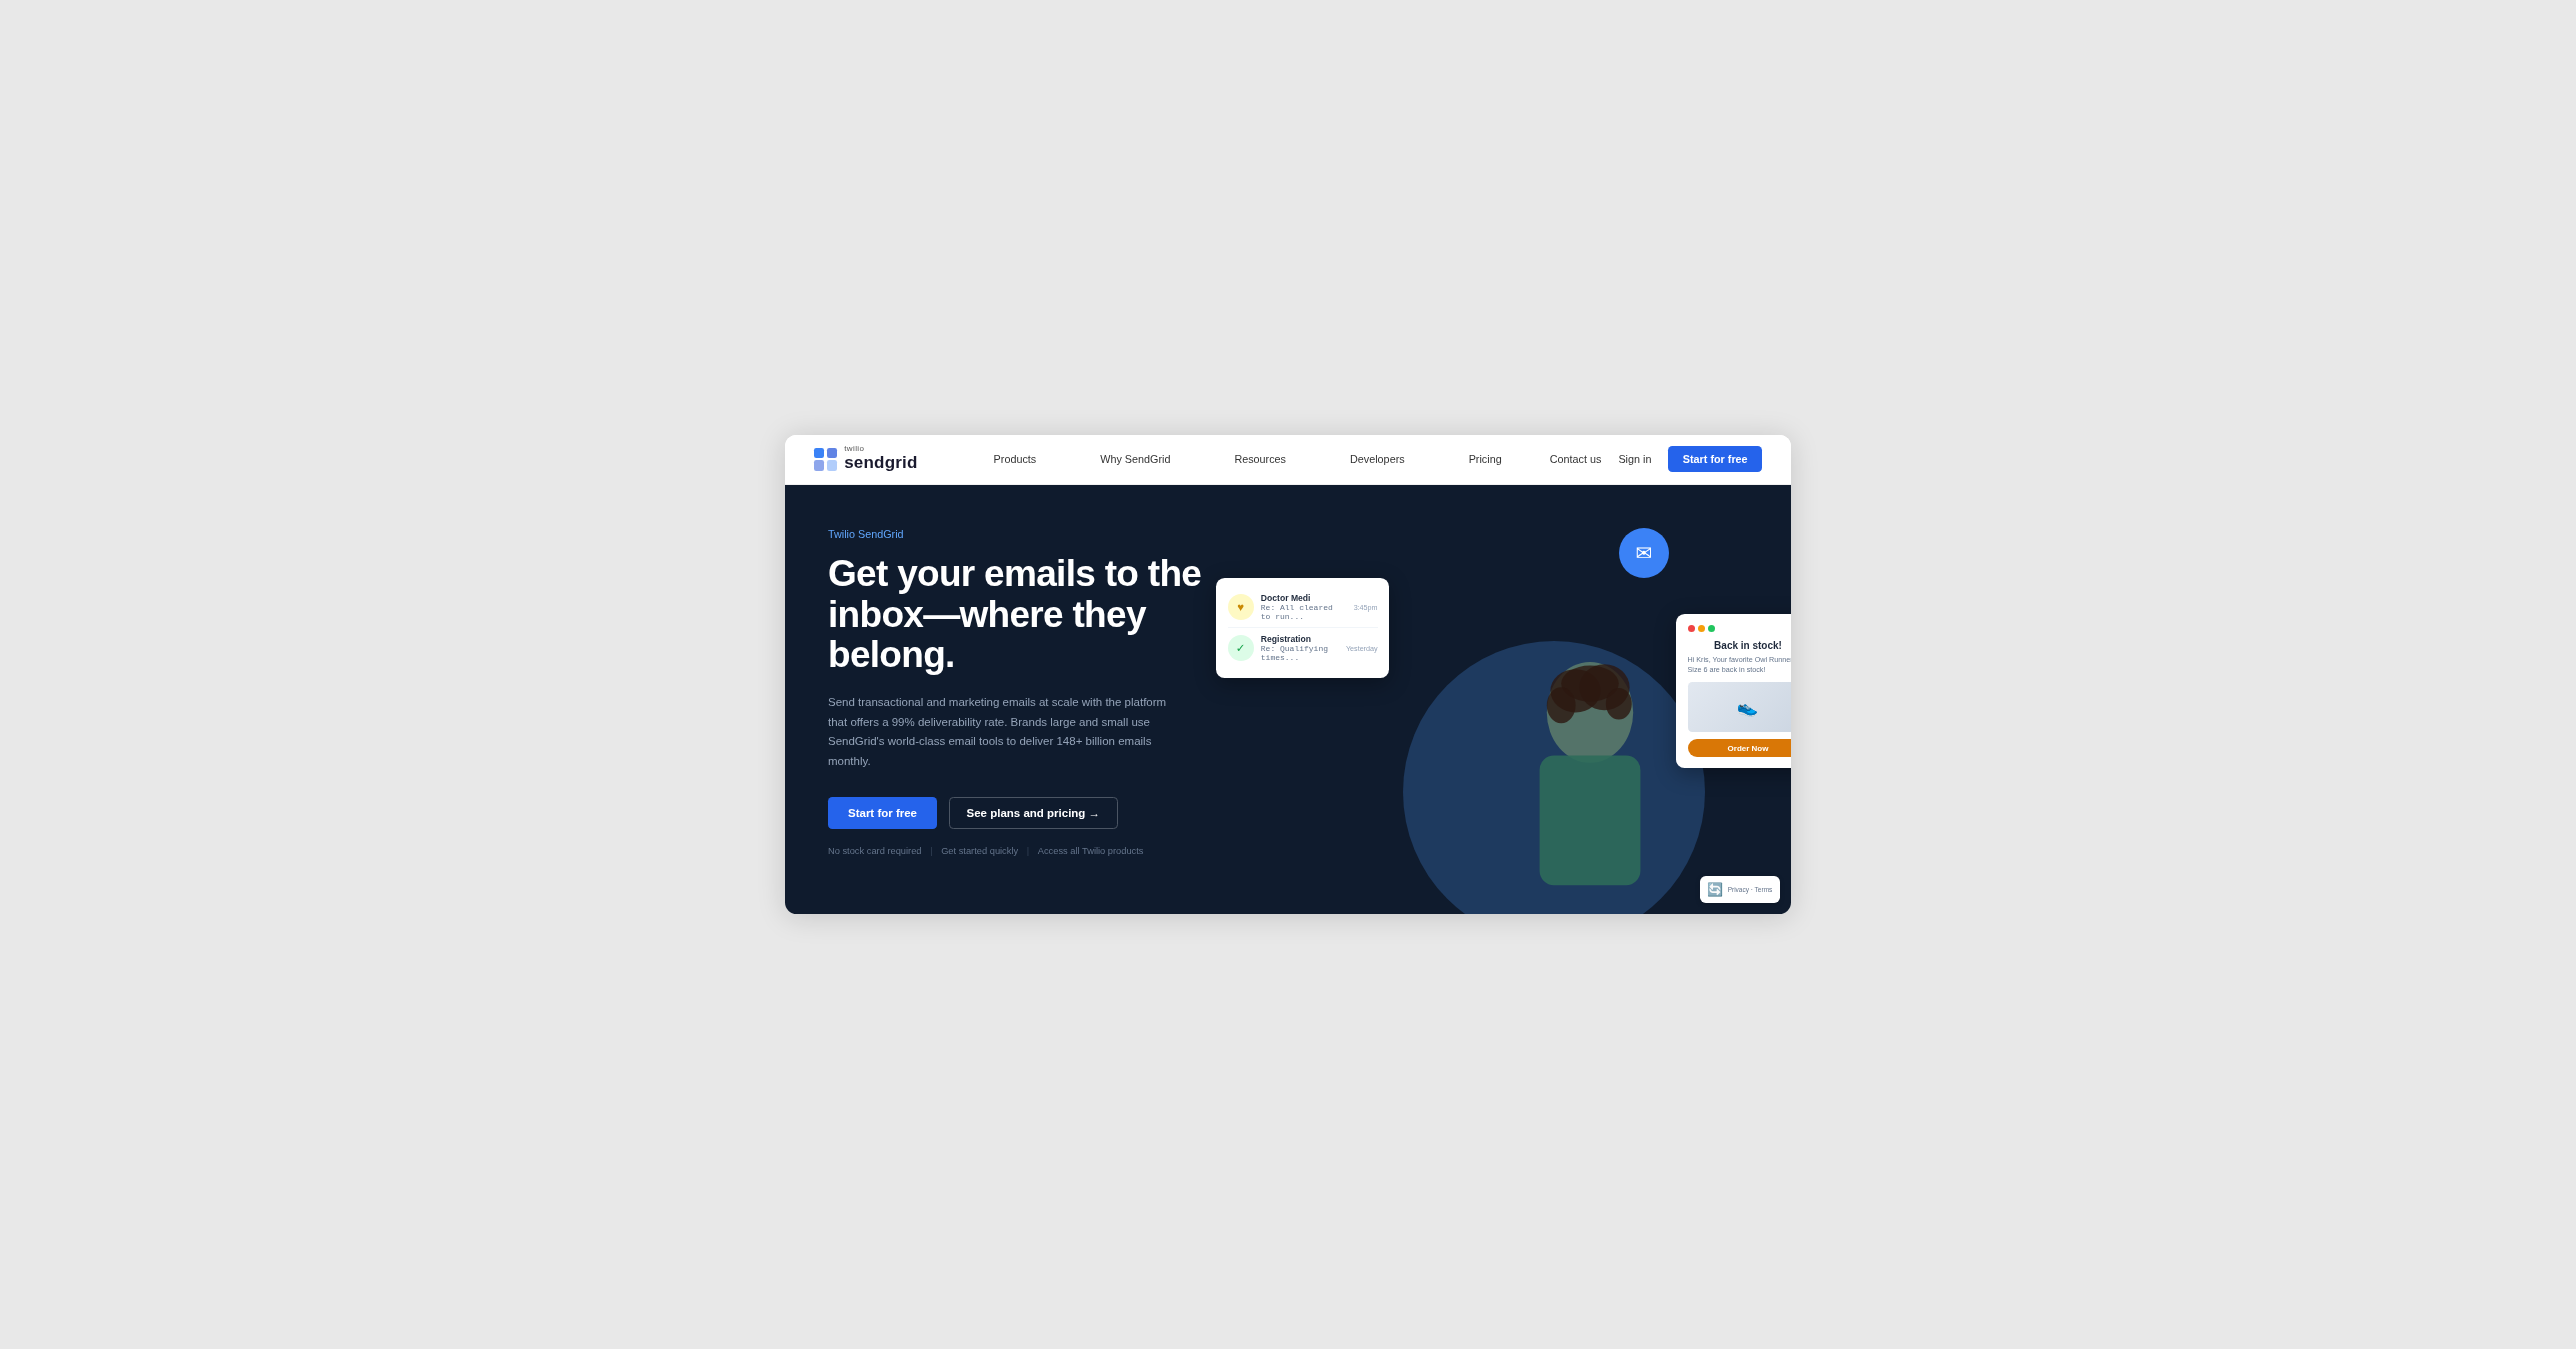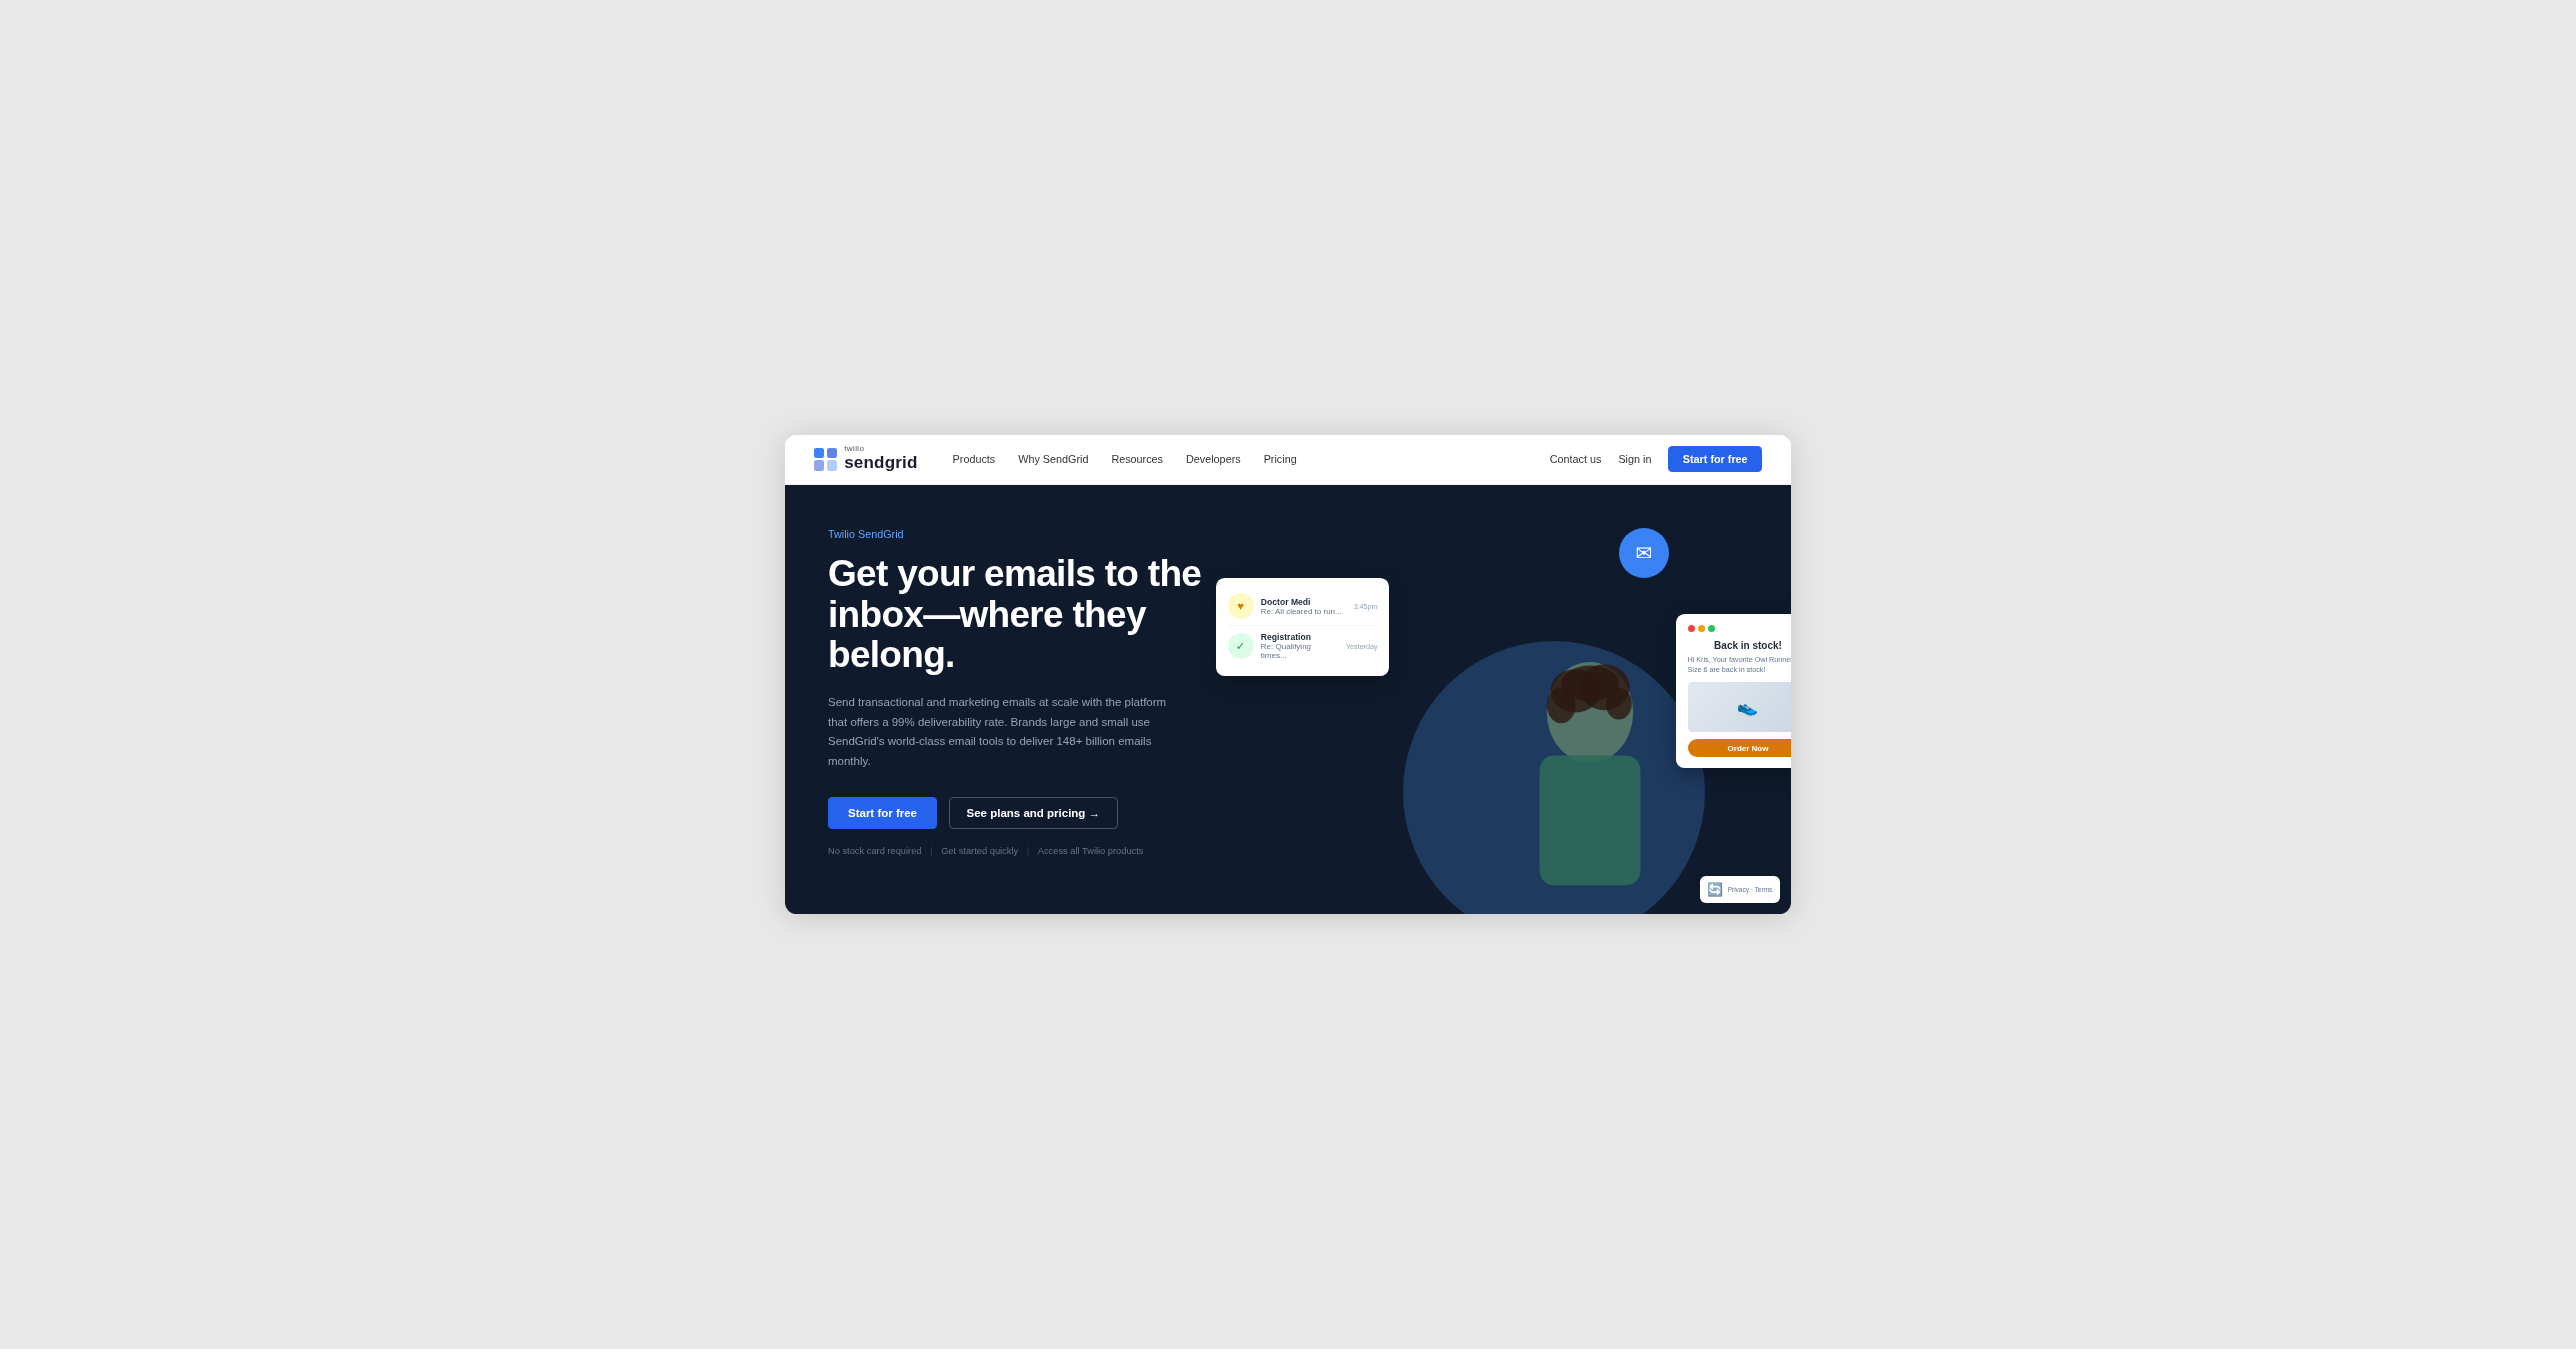--- a/index.html
+++ b/index.html
@@ -77,20 +77,21 @@
       display: flex;
       align-items: center;
       gap: 23px;
       list-style: none;
     }
     .nav-links li a {
       text-decoration: none;
       color: #333;
       font-size: 10.8px;
       font-weight: 500;
+      margin-left: 41px;
     }
     .navbar-right {
       display: flex;
       align-items: center;
       gap: 17px;
     }
     .nav-contact, .nav-signin {
       font-size: 10.8px;
       color: #333;
       text-decoration: none;
@@ -256,20 +257,21 @@
       flex: 1;
     }
     .email-sender {
       font-size: 8.6px;
       font-weight: 700;
       color: #1e293b;
     }
     .email-preview {
       font-size: 8px;
       color: #64748b;
+      font-family: Liberation Mono, monospace;
     }
     .email-time {
       font-size: 7.2px;
       color: #94a3b8;
       white-space: nowrap;
     }
 
     
     .stock-card {
       position: absolute;

